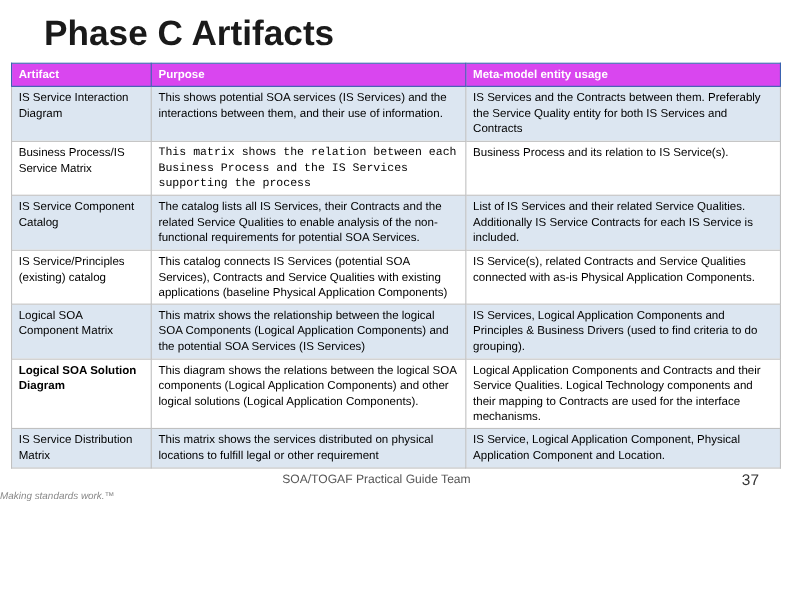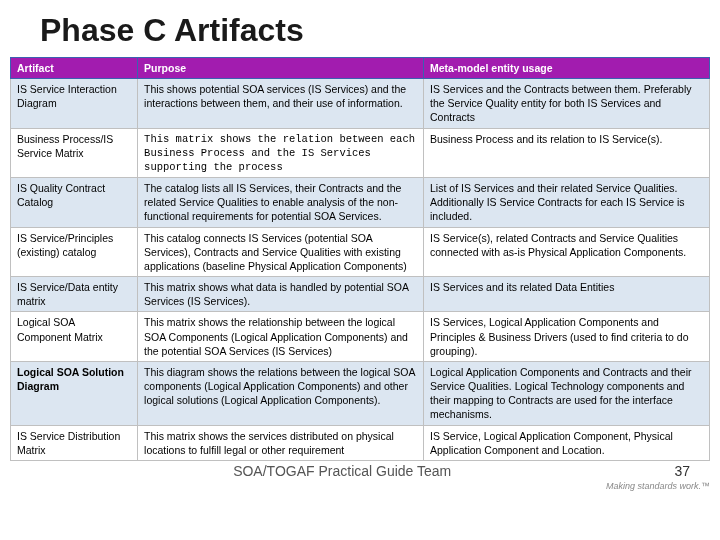--- a/index.html
+++ b/index.html
@@ -17,41 +17,40 @@
       padding: 12px 20px 8px 20px;
       margin-left: 20px;
     }
     table {
       width: calc(100% - 20px);
       margin: 0 10px;
       border-collapse: collapse;
       font-size: 10.5px;
     }
     thead tr th {
-      background-color: #a21caf;
+      background-color: #d946ef;
       color: #fff;
       font-weight: bold;
       padding: 4px 6px;
       text-align: left;
       border: 1px solid #3a62b0;
     }
     tbody tr td {
       padding: 3px 6px;
       border: 1px solid #c0c0c0;
       vertical-align: top;
       line-height: 1.35;
     }
     tbody tr:nth-child(odd) td {
       background-color: #dce6f1;
     }
     tbody tr:nth-child(even) td {
       background-color: #fff;
     }
     .footer-right {
-      text-align: right;
       font-size: 9px;
       color: #888;
       font-style: italic;
       padding-right: 10px;
     }
     .footer-row {
       display: flex;
       justify-content: space-between;
       align-items: center;
       padding: 2px 10px;
@@ -75,49 +74,44 @@
         <td style="font-weight: normal; width: 120px;">IS Service Interaction Diagram</td>
         <td style="width: 270px;">This shows  potential SOA services (IS Services) and the interactions between them, and their use of information.</td>
         <td style="width: 270px;">IS Services and the Contracts between them. Preferably the Service Quality entity for both IS Services and Contracts</td>
       </tr>
       <tr>
         <td style="font-weight: normal; width: 120px;">Business Process/IS Service Matrix</td>
         <td style="width: 270px; font-family: Liberation Mono, monospace;">This matrix shows the relation between each Business Process and the IS Services supporting the process</td>
         <td style="width: 270px;">Business Process and its relation to IS Service(s).</td>
       </tr>
       <tr>
-        <td style="font-weight: normal; width: 120px;">IS Quality Contract Catalog</td>
+        <td style="font-weight: normal; width: 120px;">IS Service Component Catalog</td>
         <td style="width: 270px;">The catalog lists all IS Services, their Contracts and the related Service Qualities to enable analysis of the non-functional requirements for potential SOA Services.</td>
         <td style="width: 270px;">List of IS Services and their related Service Qualities. Additionally IS Service Contracts for each IS Service is included.</td>
       </tr>
       <tr>
         <td style="font-weight: normal; width: 120px;">IS Service/Principles (existing) catalog</td>
         <td style="width: 270px;">This catalog connects IS Services (potential SOA Services), Contracts and Service Qualities with existing applications (baseline Physical Application Components)</td>
         <td style="width: 270px;">IS Service(s), related Contracts and Service Qualities connected with as-is Physical Application Components.</td>
-      </tr>
-      <tr>
-        <td style="font-weight: normal; width: 120px;">IS Service/Data entity matrix</td>
-        <td style="width: 270px;">This matrix shows what data is handled by potential SOA Services (IS Services).</td>
-        <td style="width: 270px;">IS Services and its related Data Entities</td>
       </tr>
       <tr>
         <td style="font-weight: normal; width: 120px;">Logical SOA Component Matrix</td>
         <td style="width: 270px;">This matrix shows the relationship between the logical SOA Components (Logical Application Components) and the potential SOA Services (IS Services)</td>
         <td style="width: 270px;">IS Services, Logical Application Components and Principles &amp; Business Drivers (used to find criteria to do grouping).</td>
       </tr>
       <tr>
         <td style="font-weight: bold; width: 120px;">Logical SOA Solution Diagram</td>
         <td style="width: 270px;">This diagram shows the relations between the logical SOA components (Logical Application Components) and other logical solutions (Logical Application Components).</td>
         <td style="width: 270px;">Logical Application Components and Contracts and their Service Qualities. Logical Technology components and their mapping to Contracts are used for the interface mechanisms.</td>
       </tr>
       <tr>
         <td style="font-weight: normal; width: 120px;">IS Service Distribution Matrix</td>
         <td style="width: 270px;">This matrix shows the services distributed on physical locations to fulfill legal or other requirement</td>
         <td style="width: 270px;">IS Service, Logical Application Component, Physical Application Component and Location.</td>
       </tr>
     </tbody>
 </table>
 
 <div class="footer-row">
-  <span style="flex:1;text-align:center;font-size:14px;color:#555;">SOA/TOGAF Practical Guide Team</span>
+  <span style="flex:1;text-align:center;font-size:11px;color:#555;">SOA/TOGAF Practical Guide Team</span>
   <span style="font-size:14px;color:#333;margin-right:20px;">37</span>
 </div>
 <div class="footer-right">Making standards work.™</div>
 
 </body></html>

